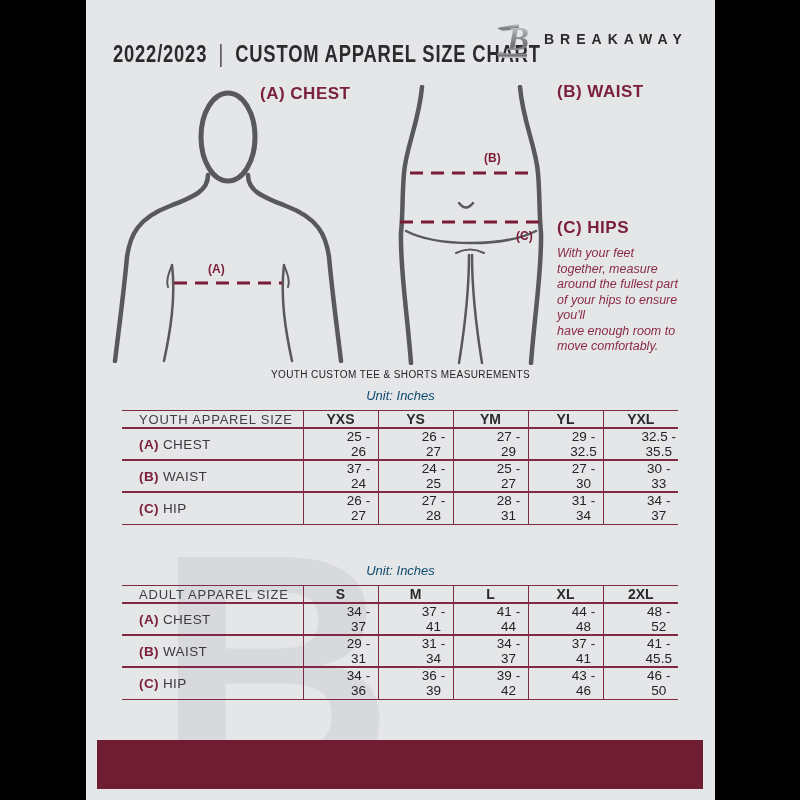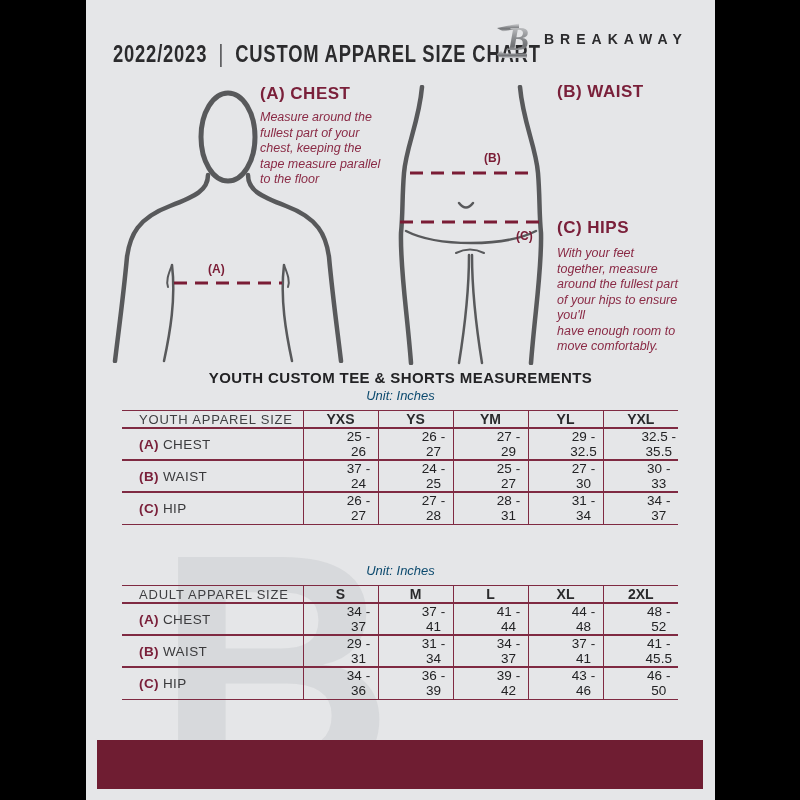--- a/index.html
+++ b/index.html
@@ -21,21 +21,21 @@
   
   .guide-head { position:absolute; font-weight:bold; font-size:17px; color:#7a203a;
                 letter-spacing:0.5px; }
   .guide-body { position:absolute; font-style:italic; font-size:12.5px; line-height:15.5px;
                 color:#8a2a45; white-space:pre-line; width:175px; }
   svg text.marker { font-family:"Liberation Sans", sans-serif; font-weight:bold;
                     font-size:12px; fill:#7a1c35; }
 
   
   .sec-title { position:absolute; left:0; width:629px; text-align:center;
-               font-weight:bold; font-size:15px; letter-spacing:0.4px; color:#232325; }
+               font-weight:normal; font-size:10px; letter-spacing:0.4px; color:#232325; }
   .sec-unit  { position:absolute; left:0; width:629px; text-align:center;
                font-style:italic; font-size:13px; color:#0c4a6e; }
 
   
   table.size-table { position:absolute; left:36px; width:556px; border-collapse:collapse;
                      table-layout:fixed; background:transparent; }
   table.size-table col.c0 { width:181px; }
   table.size-table col.cn { width:75px; }
   table.size-table thead tr { border-top:1.5px solid #7f2a42; border-bottom:2px solid #7f2a42; }
   table.size-table tbody tr { border-bottom:2px solid #7f2a42; }
@@ -93,25 +93,20 @@
         <path d="M64,180 C68,214 62,248 56,276" stroke-width="2.5"></path>
         <path d="M64,180 C60,190 58,196 60,202" stroke-width="2"></path>
         <path d="M176,180 C172,214 178,248 184,276" stroke-width="2.5"></path>
         <path d="M176,180 C180,190 182,196 180,202" stroke-width="2"></path>
       </g>
       <line x1="66" y1="198" x2="174" y2="198" stroke="#7a1c35" stroke-width="3.2" stroke-dasharray="13 8"></line>
       <text class="marker" x="100" y="188">(A)</text>
     </svg>
 
     <div class="guide-head" style="left:174px; top:84px;">(A) CHEST</div>
-    <div class="guide-body" style="left:174px; top:110px;">Measure around the
-fullest part of your
-chest, keeping the
-tape measure parallel
-to the floor</div>
 
     <svg style="position:absolute; left:306px; top:85px;" width="158" height="280" viewBox="0 0 158 280">
       <g fill="none" stroke="#58595b" stroke-linecap="round">
         <path d="M30,2 C27,37 14,62 12,88 C10,112 11,128 9,148 C8,184 15,226 19,278" stroke-width="4.5"></path>
         <path d="M128,2 C131,37 144,62 146,88 C148,112 147,128 149,148 C150,184 143,226 139,278" stroke-width="4.5"></path>
         <path d="M67,118 Q74,127 81,118" stroke-width="2.5"></path>
         <path d="M14,146 C45,162 113,162 144,146" stroke-width="2.5"></path>
         <path d="M64,168 Q78,161 92,168" stroke-width="2"></path>
         <path d="M77,170 C77,205 72,247 67,278" stroke-width="2.5"></path>
         <path d="M80,170 C80,205 85,247 90,278" stroke-width="2.5"></path>

